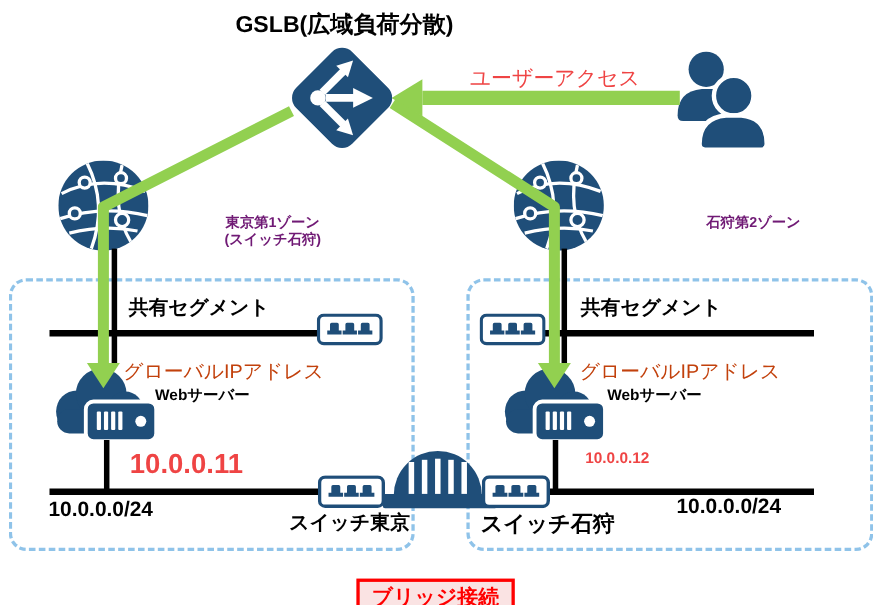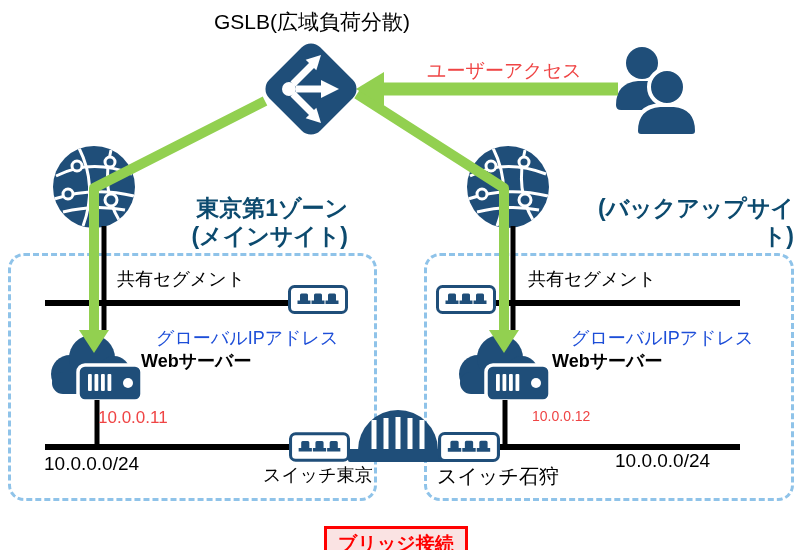--- a/index.html
+++ b/index.html
@@ -3,45 +3,45 @@
 <meta charset="utf-8">
 <style>
   html,body{margin:0;padding:0;}
   body{
     width:800px;height:550px;position:relative;background:#ffffff;
     font-family:"Liberation Sans","DejaVu Sans",sans-serif;
     overflow:hidden;
   }
   .abs{position:absolute;}
   .txt{position:absolute;white-space:nowrap;color:#000;}
-  .bold{font-weight:400;text-align:right;}
-  .green{color:#1d4ed8;margin-left:44px;}
+  .bold{font-weight:700;text-align:right;}
+  .green{color:#c2410c;}
   .blue{color:#ef4444;}
   
   .zone-box{
     position:absolute;border:3px dashed #8FC3E9;border-radius:16px;
     z-index:1;background:transparent;
   }
   
   .icon-under{z-index:2;}
   svg.connectors{position:absolute;left:0;top:0;z-index:3;}
   .icon-over{z-index:4;}
   .label-layer{z-index:5;}
   
   .badge{
     position:absolute;left:324px;top:501px;z-index:5;
     border:3px solid #FF0000;background:#FAE3E3;color:#FF0000;
     font-weight:700;font-size:19px;padding:3px 11px;line-height:1.25;margin-top:25px;
   }
   .zone-title{
-    position:absolute;z-index:5;text-align:right;color:#0c4a6e;
-    font-weight:700;font-size:23px;line-height:1.22;
+    position:absolute;z-index:5;text-align:center;color:#701a75;
+    font-weight:700;font-size:13px;line-height:1.22;
   }
   .server-name{
-    position:absolute;z-index:5;font-weight:700;font-size:18px;line-height:1.18;color:#000;
+    position:absolute;z-index:5;font-weight:700;font-size:14px;line-height:1.18;color:#000;
   }
 </style>
 </head>
 <body>
 
 <div class="zone-box" style="left:8px;top:253px;width:363px;height:242px;"></div>
 <div class="zone-box" style="left:424px;top:253px;width:364px;height:242px;"></div>
 
 <svg class="abs icon-under" style="left:53px;top:146px;" width="82" height="82" viewBox="0 0 82 82">
   <defs>
@@ -219,40 +219,40 @@
     <path d="M37.5,19 L37.5,15.5 L40,15.5 L40,10 Q40,8.5 41.5,8.5 L46.5,8.5 Q48,8.5 48,10 L48,15.5 L50.5,15.5 L50.5,19 Z"></path>
   </g>
 </svg>
 
 <div class="txt bold label-layer" style="left:214px;top:8px;font-size:21px;">GSLB(広域負荷分散)</div>
 
 <div class="txt blue label-layer" style="left:427px;top:58px;font-size:19px;">ユーザーアクセス</div>
 
 <div class="zone-title" style="left:148px;top:194px;width:200px;">
   <div>東京第1ゾーン</div>
-  <div>(メインサイト)</div>
+  <div>(スイッチ石狩)</div>
 </div>
 <div class="zone-title" style="left:576px;top:194px;width:218px;">
-  <div>(バックアップサイト)</div>
+  <div>石狩第2ゾーン</div>
 </div>
 
 <div class="txt bold label-layer" style="left:117px;top:267px;font-size:18px;">共有セグメント</div>
 <div class="txt bold label-layer" style="left:528px;top:267px;font-size:18px;">共有セグメント</div>
 
 <div class="txt green label-layer" style="left:112px;top:326px;font-size:18px;">グローバルIPアドレス</div>
 <div class="txt green label-layer" style="left:527px;top:326px;font-size:18px;">グローバルIPアドレス</div>
 
 <div class="server-name" style="left:141px;top:351px;">
   <div>Webサーバー</div>
 </div>
 <div class="server-name" style="left:552px;top:351px;">
   <div>Webサーバー</div>
 </div>
 
-<div class="txt bold blue label-layer" style="left:98px;top:408px;font-size:17px;">10.0.0.11</div>
+<div class="txt bold blue label-layer" style="left:118px;top:408px;font-size:25px;">10.0.0.11</div>
 <div class="txt bold blue label-layer" style="left:532px;top:408px;font-size:14px;">10.0.0.12</div>
 
 <div class="txt bold label-layer" style="left:44px;top:453px;font-size:19px;">10.0.0.0/24</div>
 <div class="txt bold label-layer" style="left:615px;top:450px;font-size:19px;">10.0.0.0/24</div>
 
 <div class="txt bold label-layer" style="left:263px;top:463px;font-size:18px;">スイッチ東京</div>
 <div class="txt bold label-layer" style="left:437px;top:463px;font-size:20px;">スイッチ石狩</div>
 
 <div class="badge">ブリッジ接続</div>
 

